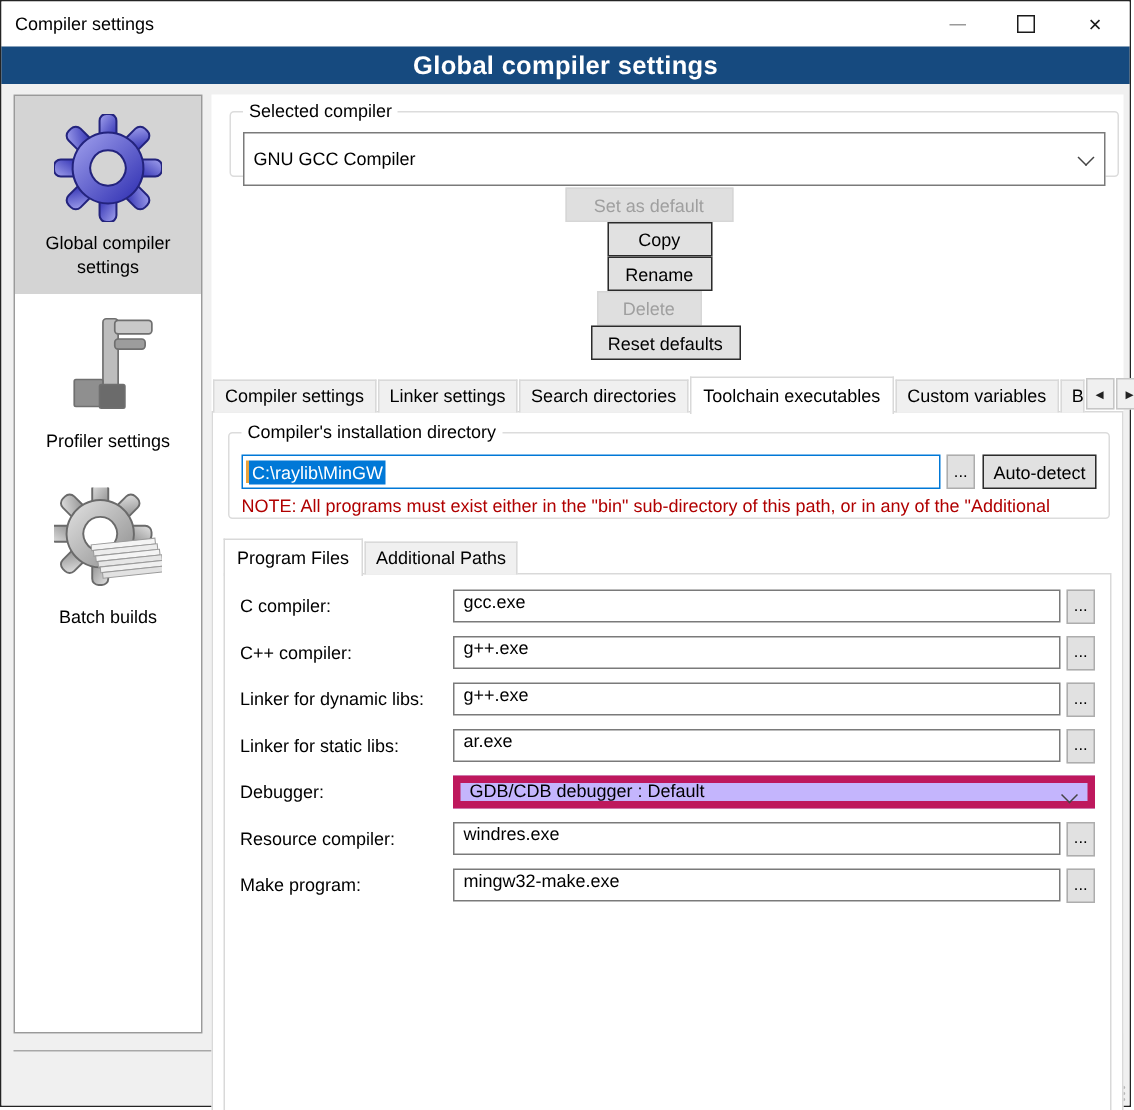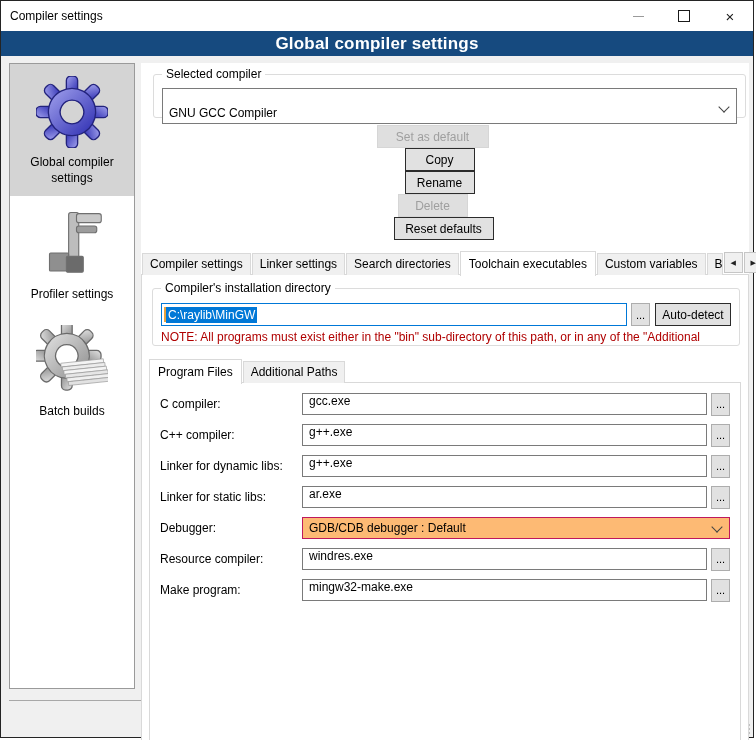--- a/index.html
+++ b/index.html
@@ -27,21 +27,21 @@
   .side-item .icon{width:72px;height:72px;}
   .side-item .lbl{line-height:1.3;}
 
   
   .page{position:absolute;left:140px;top:7px;width:608px;height:626px;background:#fff;box-sizing:border-box;}
 
   .groupbox{position:relative;border:1px solid #dcdcdc;border-radius:3px;box-sizing:border-box;}
   .groupbox .legend{position:absolute;top:-8px;left:8px;background:#fff;padding:0 4px;}
 
   .gb1{margin:11px 3px 0 12px;height:44px;padding:13px 8px 0;}
-  .combo{height:22px;border:1px solid #7a7a7a;background:#fff;display:flex;align-items:flex-start;padding:17px 6px;box-sizing:border-box;}
+  .combo{height:22px;border:1px solid #7a7a7a;background:#fff;display:flex;align-items:center;padding:17px 6px;box-sizing:border-box;}
   .combo .val{flex:1;}
   .chev{width:7px;height:7px;border-right:1px solid #444;border-bottom:1px solid #444;transform:rotate(45deg);margin:-3px 2px 0 0;}
 
   .btnrow{margin:7px 3px 0 0;display:flex;justify-content:flex-end;align-items:center;flex-direction:column;}
   .btn{height:23px;background:#e1e1e1;border:1px solid #2b2b2b;display:flex;align-items:center;justify-content:center;box-sizing:border-box;font-size:12px;}
   .btn.disabled{background:#dfdfdf;border-color:#d6d6d6;color:#9f9f9f;}
   .b-setdef{width:112px;margin-right:22px;}
   .b-copy,.b-rename,.b-del{width:70px;margin-right:8px;}
   .b-del{margin-right:22px;}
   .b-reset{width:100px;}
@@ -65,21 +65,21 @@
   .autodetect{width:76px;height:23px;margin-left:5px;background:#e1e1e1;border:1px solid #2b2b2b;display:flex;align-items:center;justify-content:center;box-sizing:border-box;}
   .note{margin-top:4px;color:#b00000;white-space:nowrap;overflow:hidden;}
 
   
   .subtabbar{margin:13px 0 0 7px;display:flex;align-items:flex-end;height:24px;position:relative;z-index:2;}
   .subpanel{margin:0 7px;border:1px solid #d9d9d9;background:#fff;height:396px;margin-top:-1px;box-sizing:border-box;padding:10px 10px;position:relative;z-index:1;}
 
   .frow{display:flex;align-items:center;height:22px;margin-bottom:9px;}
   .frow .flabel{width:142px;flex:none;}
   .finput{flex:1;height:22px;border:1px solid #7a7a7a;background:#fff;display:flex;align-items:flex-start;padding:0 6px;box-sizing:border-box;}
-  .fselect{flex:1;height:22px;border:1px solid #be185d;background:#fdba74;display:flex;align-items:center;padding:0 6px;box-sizing:border-box;}
+  .fselect{flex:1;height:22px;border:5px solid #be185d;background:#c4b5fd;display:flex;align-items:flex-end;padding:0 6px;box-sizing:border-box;}
 
   .sep{position:absolute;left:8px;right:8px;top:644px;border-top:1px solid #a8a8a8;}
   .footer{position:absolute;right:14px;top:652px;display:flex;gap:0;}
   .dlg-btn{width:74px;height:24px;background:#e1e1e1;border:1px solid #adadad;display:flex;align-items:center;justify-content:center;box-sizing:border-box;}
   .grip{position:absolute;right:2px;bottom:2px;}
 </style>
 </head>
 <body>
 
 <div class="window">

